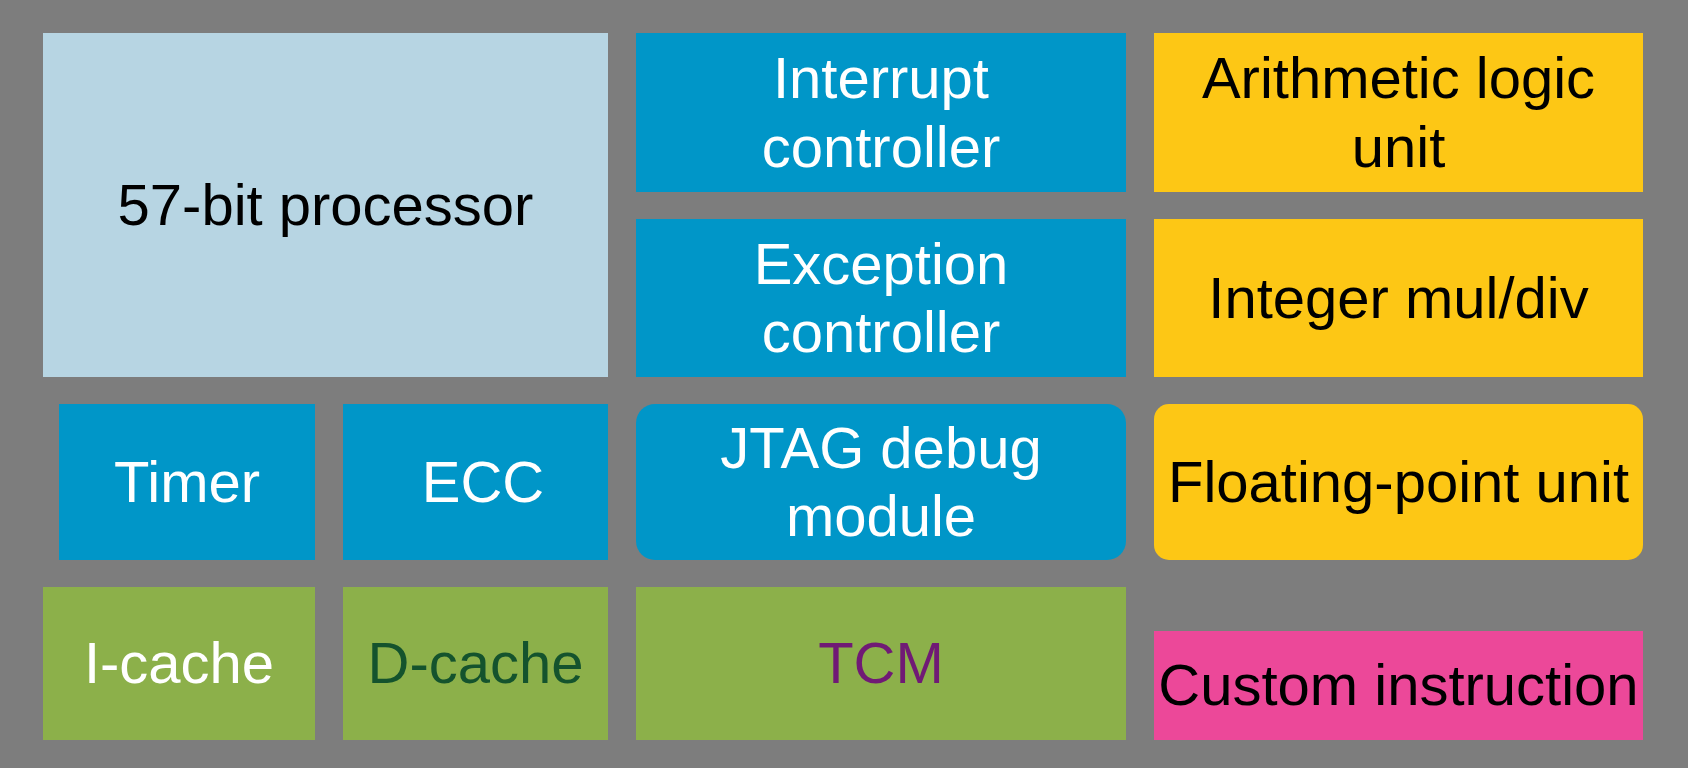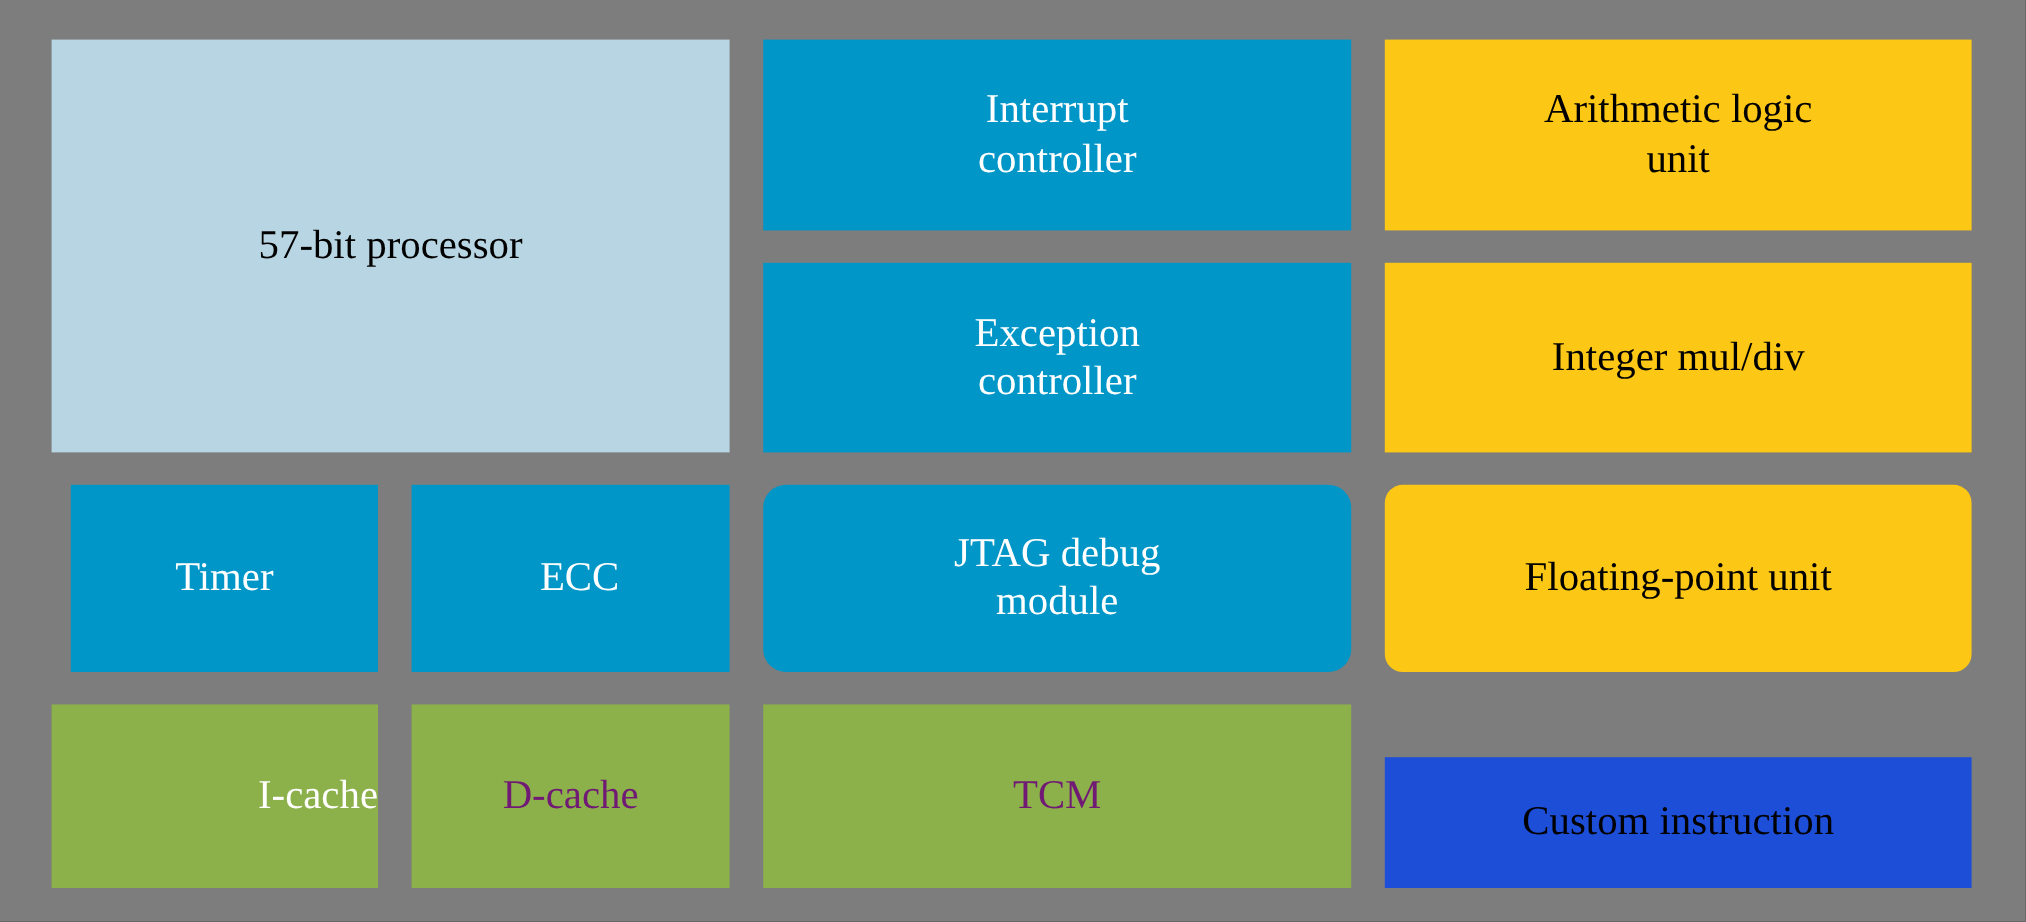--- a/index.html
+++ b/index.html
@@ -22,36 +22,35 @@
     font-family: "Liberation Sans", sans-serif;
   }
   .box {
     display: flex;
     align-items: center;
     justify-content: center;
     text-align: center;
   }
   .box .label {
     white-space: pre-line;
-    font-size: 34px;
+    font-size: 58px;
     line-height: 1.18;
     letter-spacing: 0px;
-    font-family: Liberation Serif, serif;
   }
   
   .pos-processor  { grid-column: 1 / 3; grid-row: 1 / 3; }
   .pos-interrupt  { grid-column: 3; grid-row: 1; }
   .pos-alu        { grid-column: 4; grid-row: 1; }
   .pos-exception  { grid-column: 3; grid-row: 2; }
   .pos-muldiv     { grid-column: 4; grid-row: 2; }
   .pos-timer      { grid-column: 1; grid-row: 3; }
   .pos-ecc        { grid-column: 2; grid-row: 3; }
   .pos-jtag       { grid-column: 3; grid-row: 3; border-radius: 19px; }
   .pos-fpu        { grid-column: 4; grid-row: 3; }
-  .pos-icache     { grid-column: 1; grid-row: 4; justify-content: flex-end; }
+  .pos-icache     { grid-column: 1; grid-row: 4; }
   .pos-dcache     { grid-column: 2; grid-row: 4; }
   .pos-tcm        { grid-column: 3; grid-row: 4; }
   .pos-custom     { grid-column: 4; grid-row: 4; }
 </style>
 </head>
 <body>
 
 <div class="canvas" style="background: rgb(125, 125, 125);">
 
   <div class="box pos-processor" style="background: rgb(183, 213, 227); color: rgb(0, 0, 0);">
@@ -91,25 +90,25 @@
   </div>
 
   <div class="box pos-fpu" style="background: rgb(253, 199, 21); color: rgb(0, 0, 0); border-radius: 15px;">
     <span class="label">Floating-point unit</span>
   </div>
 
   <div class="box pos-icache" style="background: rgb(140, 176, 74); color: rgb(255, 255, 255);">
     <span class="label">I-cache</span>
   </div>
 
-  <div class="box pos-dcache" style="background: rgb(140, 176, 74); color: #701a75;">
+  <div class="box pos-dcache" style="background: rgb(140, 176, 74); color: #14532d;">
     <span class="label">D-cache</span>
   </div>
 
   <div class="box pos-tcm" style="background: rgb(140, 176, 74); color: #701a75;">
     <span class="label">TCM</span>
   </div>
 
-  <div class="box pos-custom" style="background: #1d4ed8; color: rgb(0, 0, 0); margin-top: 44px;">
+  <div class="box pos-custom" style="background: #ec4899; color: rgb(0, 0, 0); margin-top: 44px;">
     <span class="label">Custom instruction</span>
   </div>
 
 </div>
 
 </body></html>

